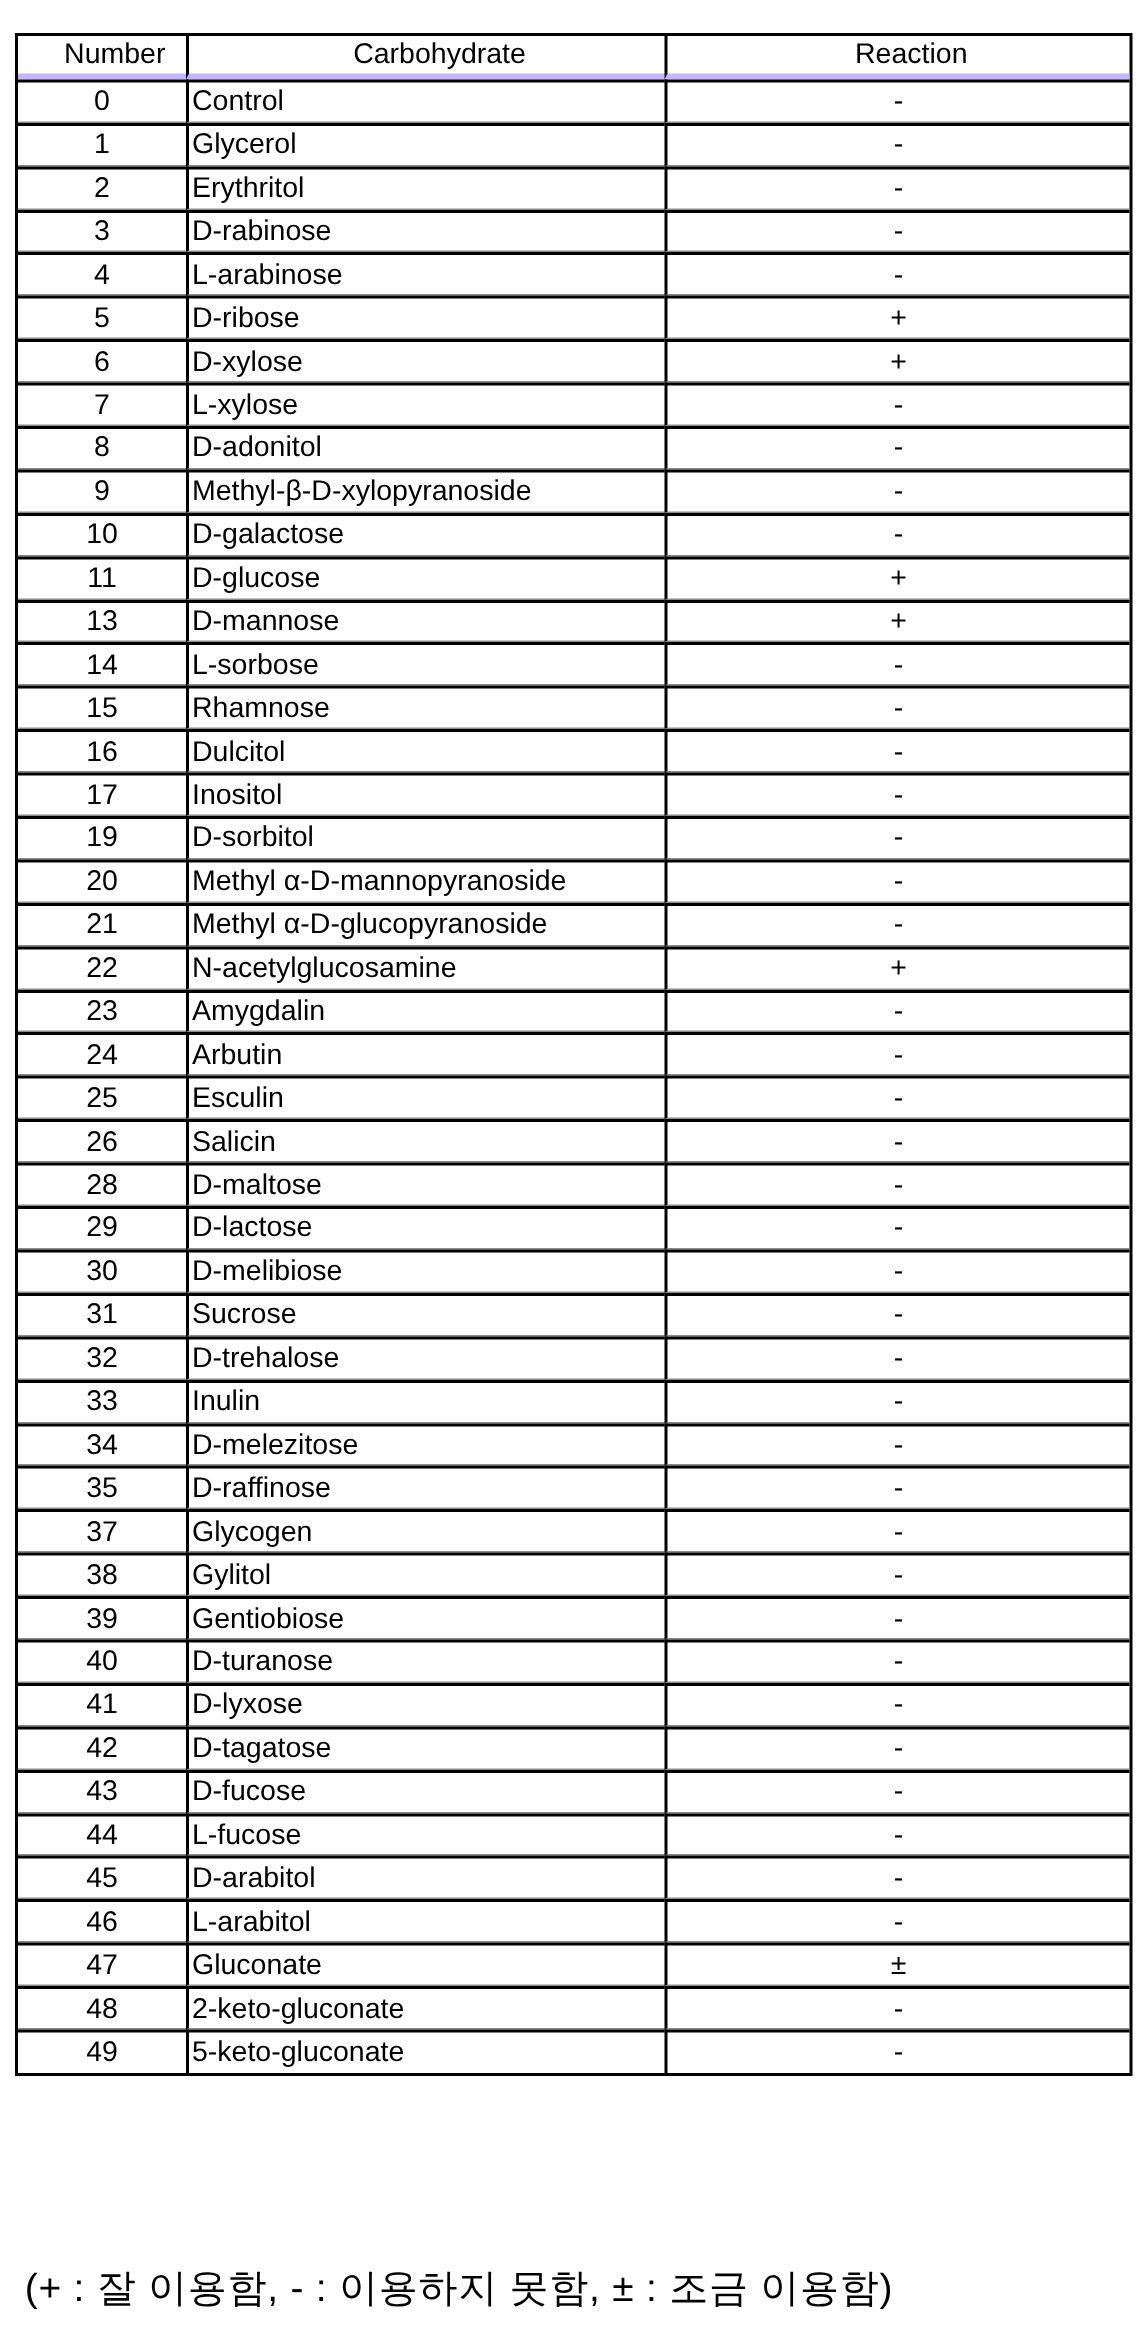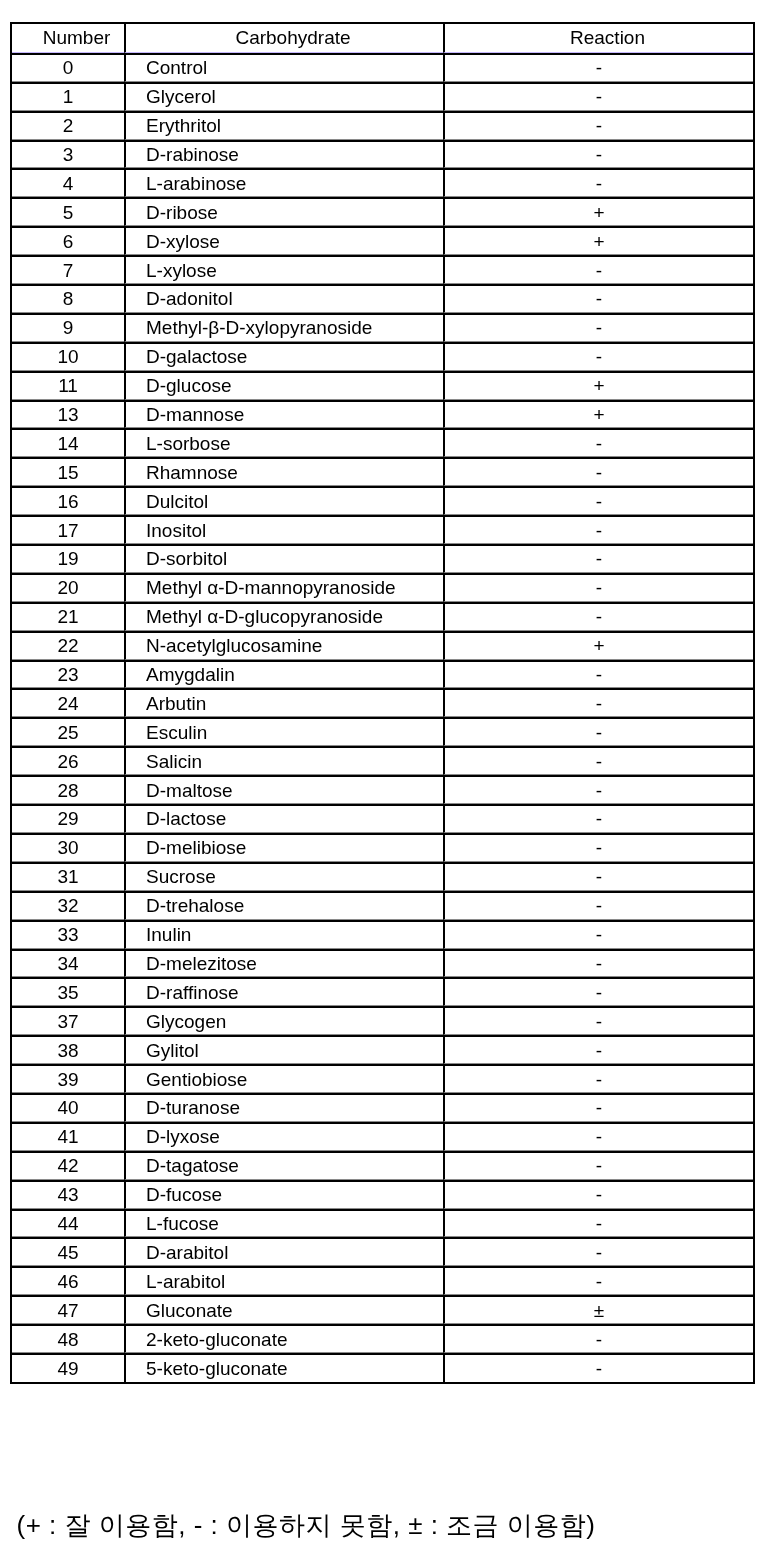--- a/index.html
+++ b/index.html
@@ -36,33 +36,33 @@
   .api-table td {
     box-sizing: border-box;
     height: 28.9px;
     padding: 0;
     font-weight: normal;
     white-space: nowrap;
     overflow: hidden;
     vertical-align: middle;
   }
   
-  .api-table thead th { border-bottom: 1px solid #c4b5fd; padding-left: 17px; }
+  .api-table thead th { border-bottom: 4px solid #c4b5fd; padding-left: 17px; }
   .api-table tbody td { border-top: 2px solid #000000; border-bottom: 1px solid #8a8a8a; }
   .api-table tbody tr:last-child td { border-bottom: none; }
 
   
   .api-table th:nth-child(2), .api-table td:nth-child(2),
   .api-table th:nth-child(3), .api-table td:nth-child(3) {
     border-left: 2px solid #000000;
   }
 
   .api-table th { text-align: center; }
   td.col-number   { text-align: center; }
-  td.col-carb     { text-align: left; padding-left: 20px; }
+  td.col-carb     { text-align: left; padding-left: 2px; }
   td.col-reaction { text-align: center; }
 
   .legend {
     position: absolute;
     left: 0;
     top: 1508px;
     width: 612px;
     text-align: center;
     font-size: 26px;
     letter-spacing: 0.5px;

